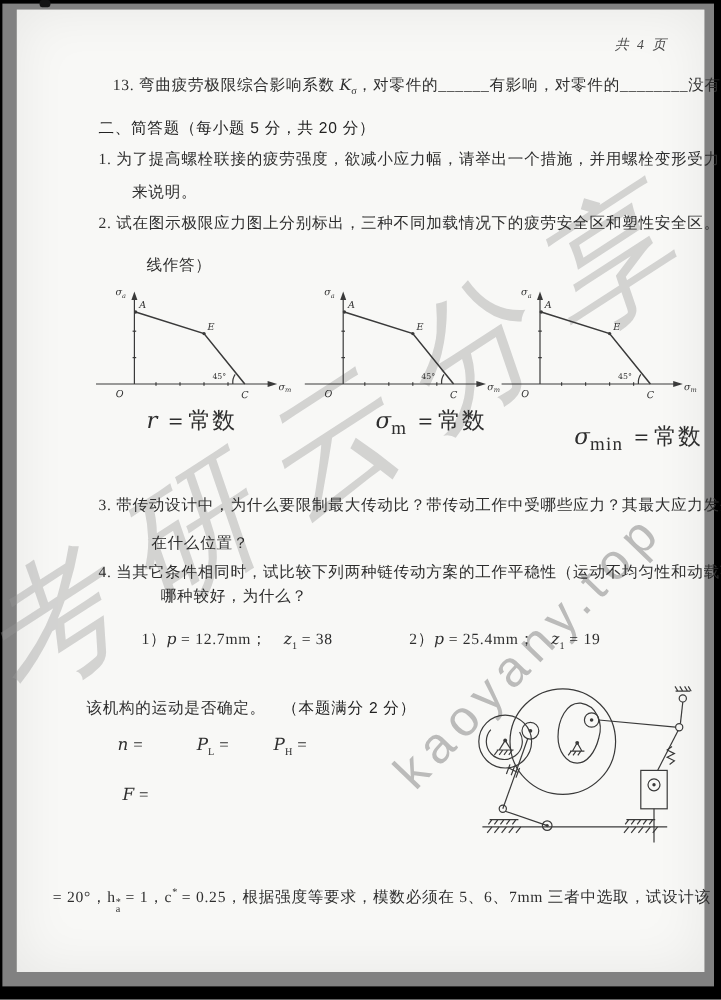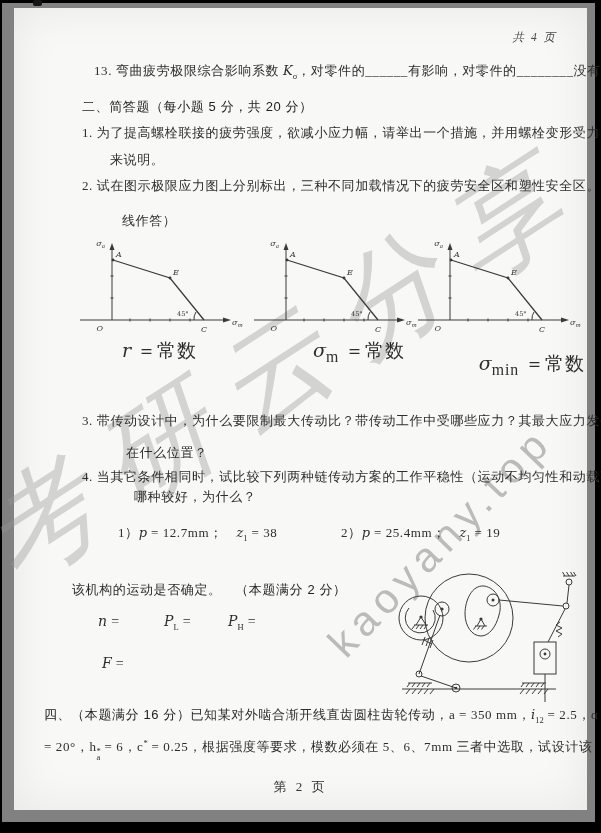--- a/index.html
+++ b/index.html
@@ -203,25 +203,21 @@
     <path d="M179,18 h12 M181,18 l-2.5,-4 M185,18 l-2.5,-4 M189,18 l-2.5,-4 M192,18 l-2.5,-4"></path>
     <line x1="181" y1="51" x2="164" y2="84"></line>
     <polyline points="176,64 172,67 178,70 172,73 178,76 174,79"></polyline>
 
     <rect x="150" y="84" width="22" height="32"></rect>
     <circle cx="161" cy="96" r="5"></circle>
       <circle class="fill" cx="161" cy="96" r="1.4"></circle>
     <line x1="161" y1="116" x2="161" y2="144"></line>
   </svg>
 
-  <div class="t" style="top:698px;left:30px;">
-    <span class="hei">四、（本题满分 16 分）</span><span>已知某对外啮合渐开线直齿圆柱齿轮传动，a = 350 mm，</span><span class="math">i</span><sub>12</sub><span> = 2.5，α</span>
-  </div>
   <div class="t" style="top:730px;left:30px;">
     <span>= 20°，h</span><span class="supsub">
         <sup>*</sup>
         <sub>a</sub>
-      </span><span> = 6，c</span><sup>*</sup><span> = 0.25，根据强度等要求，模数必须在 5、6、7mm 三者中选取，试设计该</span>
-  </div>
-
-  <div class="footer" style="top:770px;">第 2 页</div>
+      </span><span> = 1，c</span><sup>*</sup><span> = 0.25，根据强度等要求，模数必须在 5、6、7mm 三者中选取，试设计该</span>
+  </div>
+
 
 </div>
 
 </body></html>

